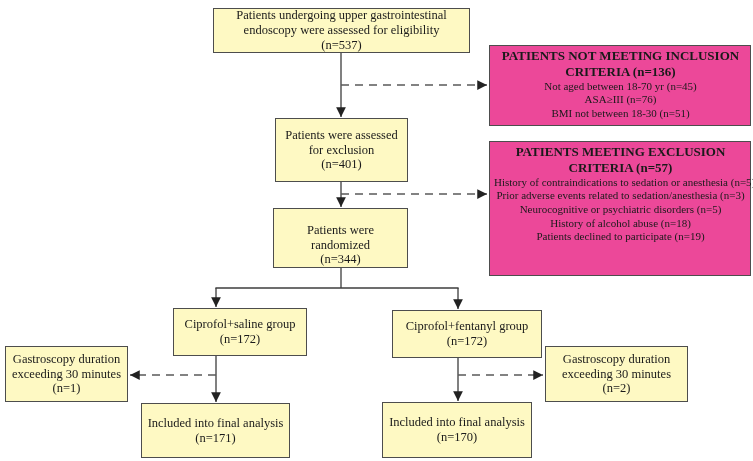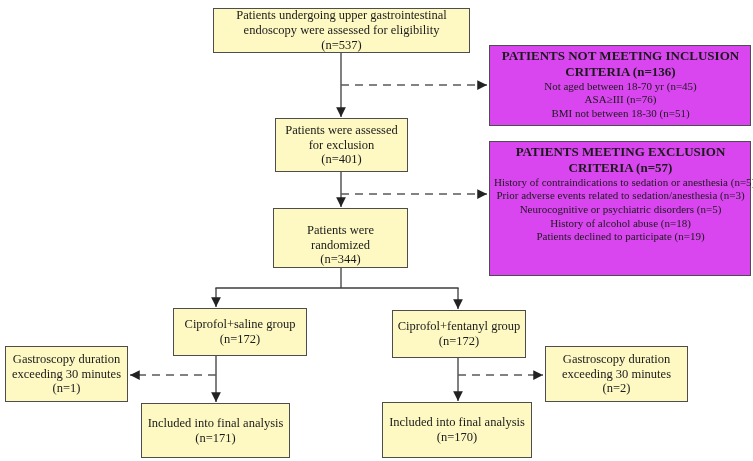--- a/index.html
+++ b/index.html
@@ -34,45 +34,45 @@
     box-sizing: border-box;
   }
   .box-text {
     white-space: pre;
     font-size: 12.5px;
     line-height: 1.18;
   }
   .criteria-box {
     position: absolute;
     border: 1px solid #4d4d4d;
-    background: #d946ef;
+    background: #ec4899;
     box-sizing: border-box;
     padding: 2px 3px 2px 4px;
   }
   .criteria-title {
     font-weight: bold;
     font-size: 13px;
     line-height: 1.22;
     text-align: center;
     white-space: pre;
   }
   .criteria-item {
     font-size: 11px;
     line-height: 1.24;
     text-align: center;
     white-space: nowrap;
   }
   
   .b-eligibility   { left: 213px; top:   8px; width: 257px; height: 45px; }
   .b-inclusion     { left: 489px; top:  45px; width: 262px; height: 81px; }
-  .b-assessed      { left: 275px; top: 118px; width: 133px; height: 54px; }
+  .b-assessed      { left: 275px; top: 118px; width: 133px; height: 64px; }
   .b-exclusion     { left: 489px; top: 141px; width: 262px; height: 135px; }
   .b-randomized    { left: 273px; top: 208px; width: 135px; height: 60px; align-items: flex-end; }
   .b-saline        { left: 149px; top: 308px; width: 134px; height: 48px; margin-left: 24px; }
-  .b-fentanyl      { left: 392px; top: 310px; width: 134px; height: 48px; }
+  .b-fentanyl      { left: 392px; top: 310px; width: 150px; height: 48px; }
   .b-gastro-left   { left:   5px; top: 346px; width: 123px; height: 56px; }
   .b-gastro-right  { left: 545px; top: 346px; width: 143px; height: 56px; }
   .b-final-left    { left: 141px; top: 403px; width: 149px; height: 55px; }
   .b-final-right   { left: 382px; top: 402px; width: 150px; height: 56px; }
 </style>
 </head>
 <body>
 
 <div class="figure">
 

